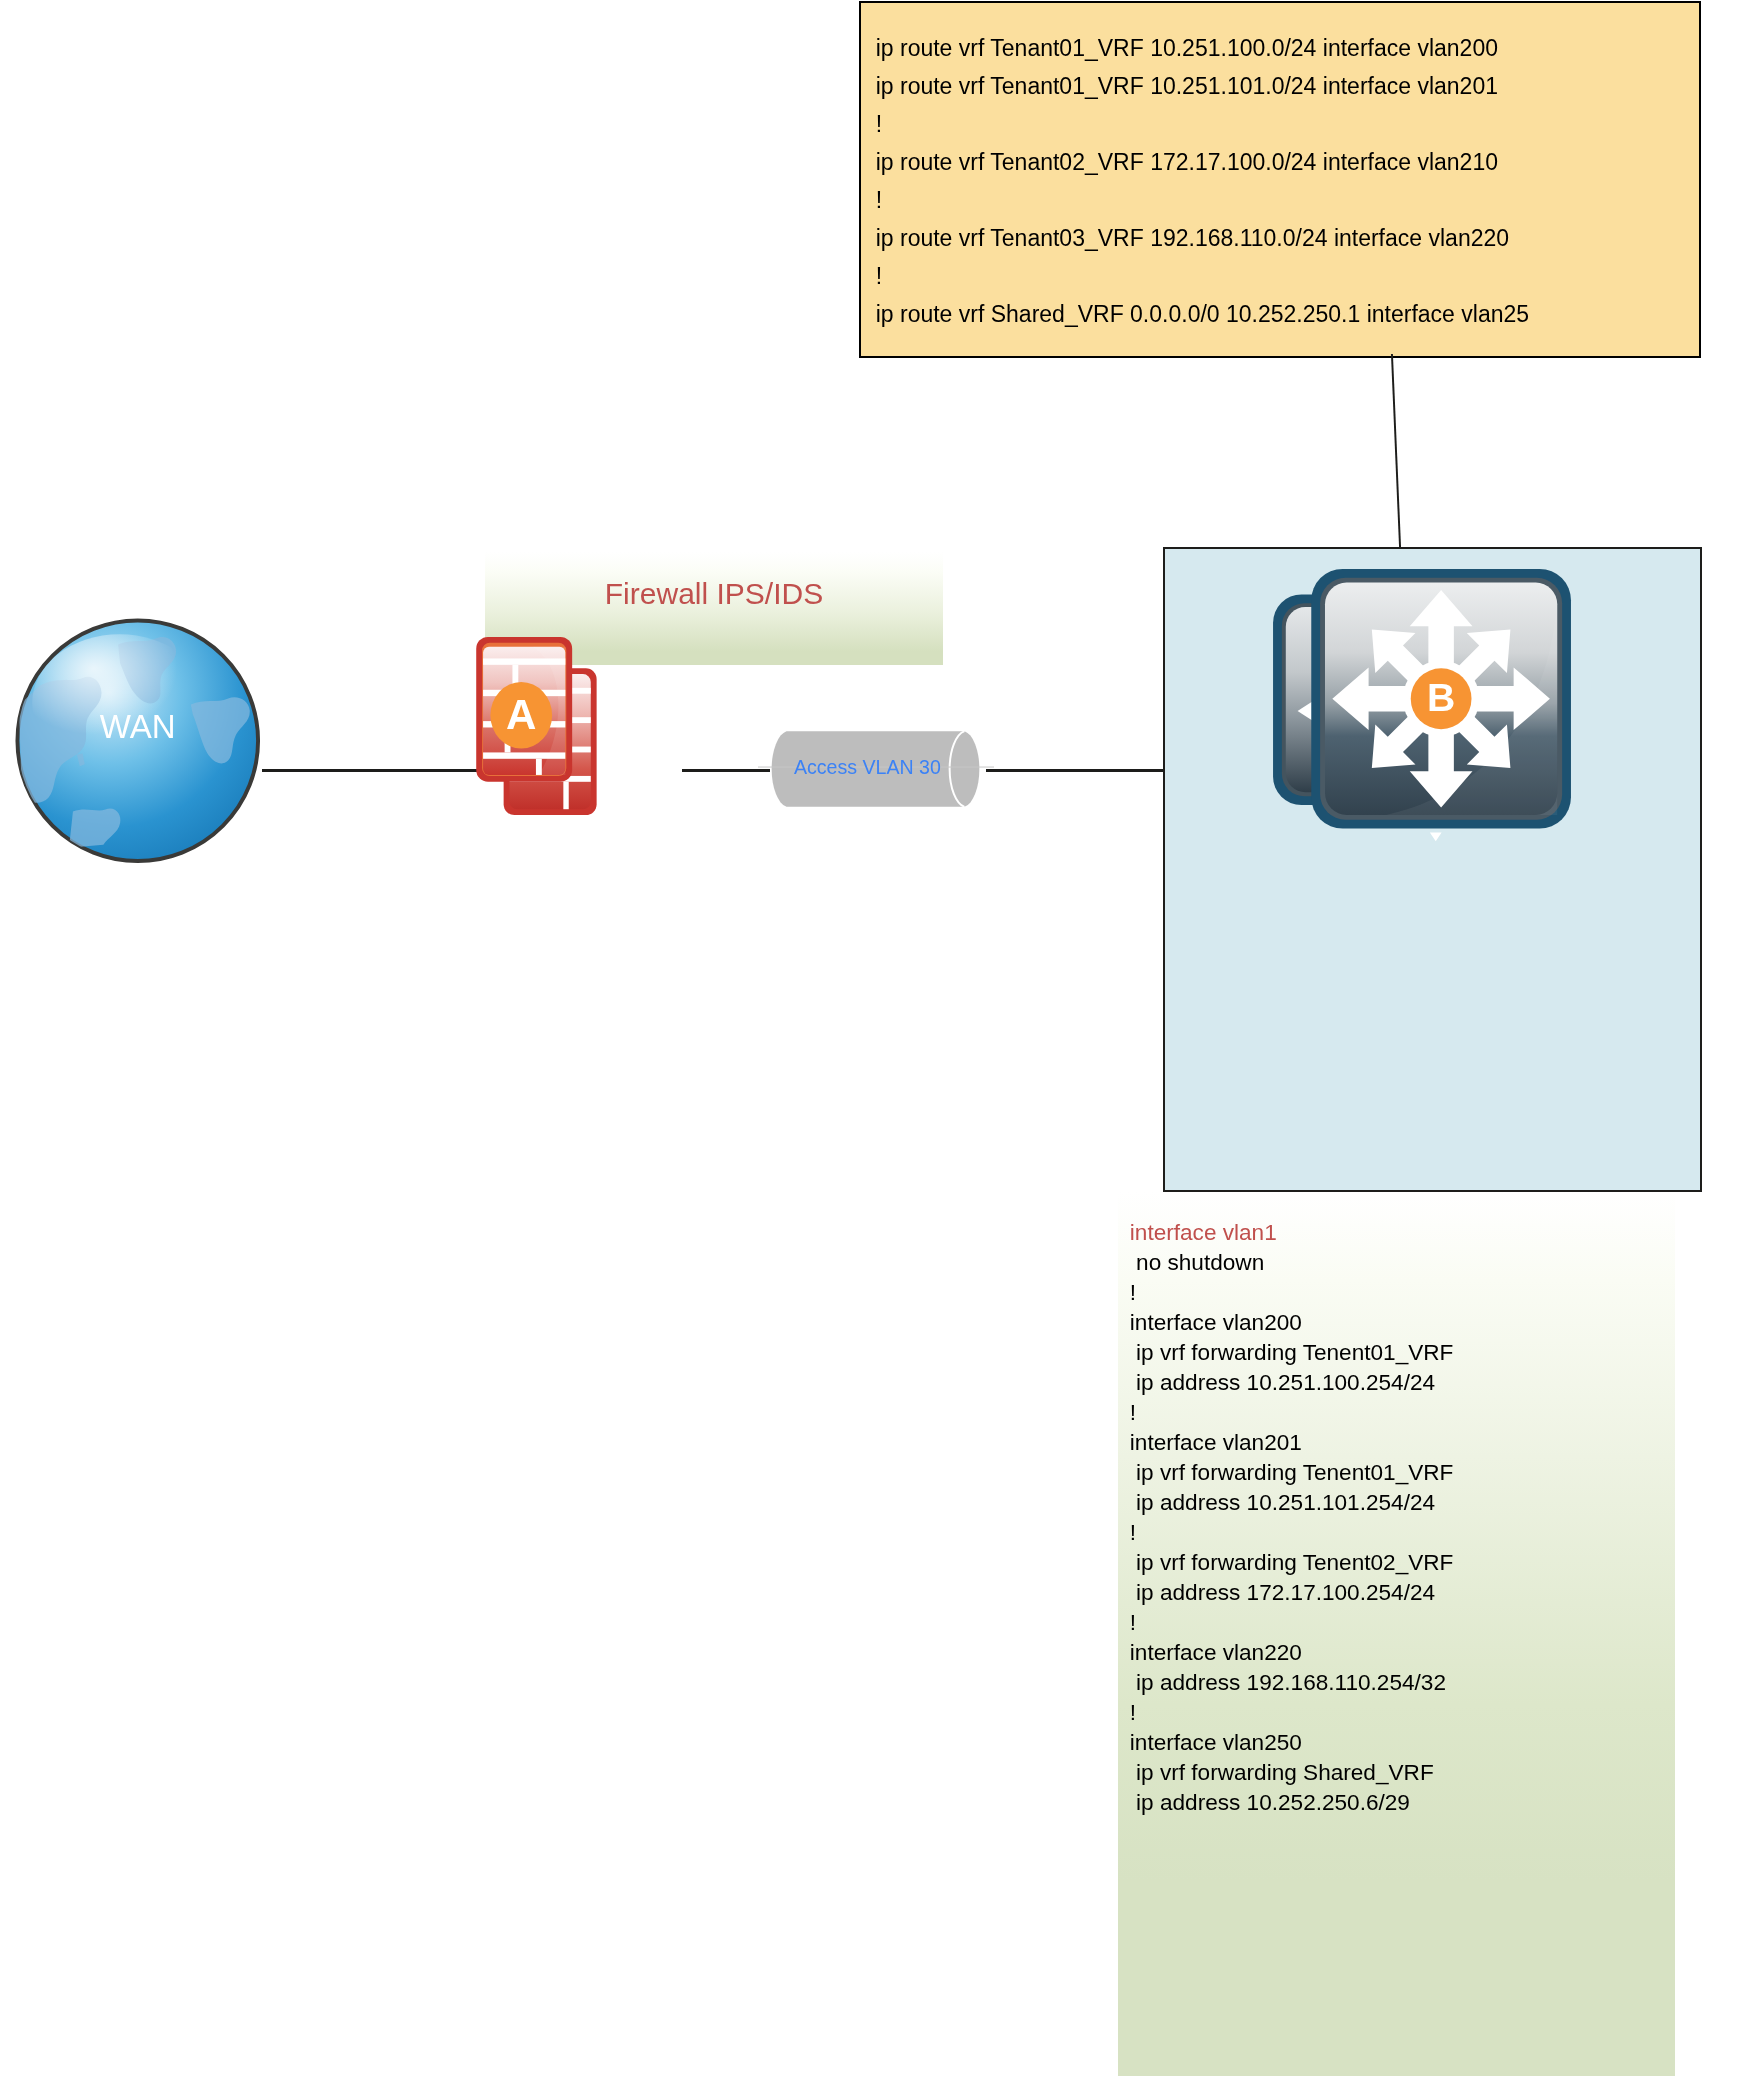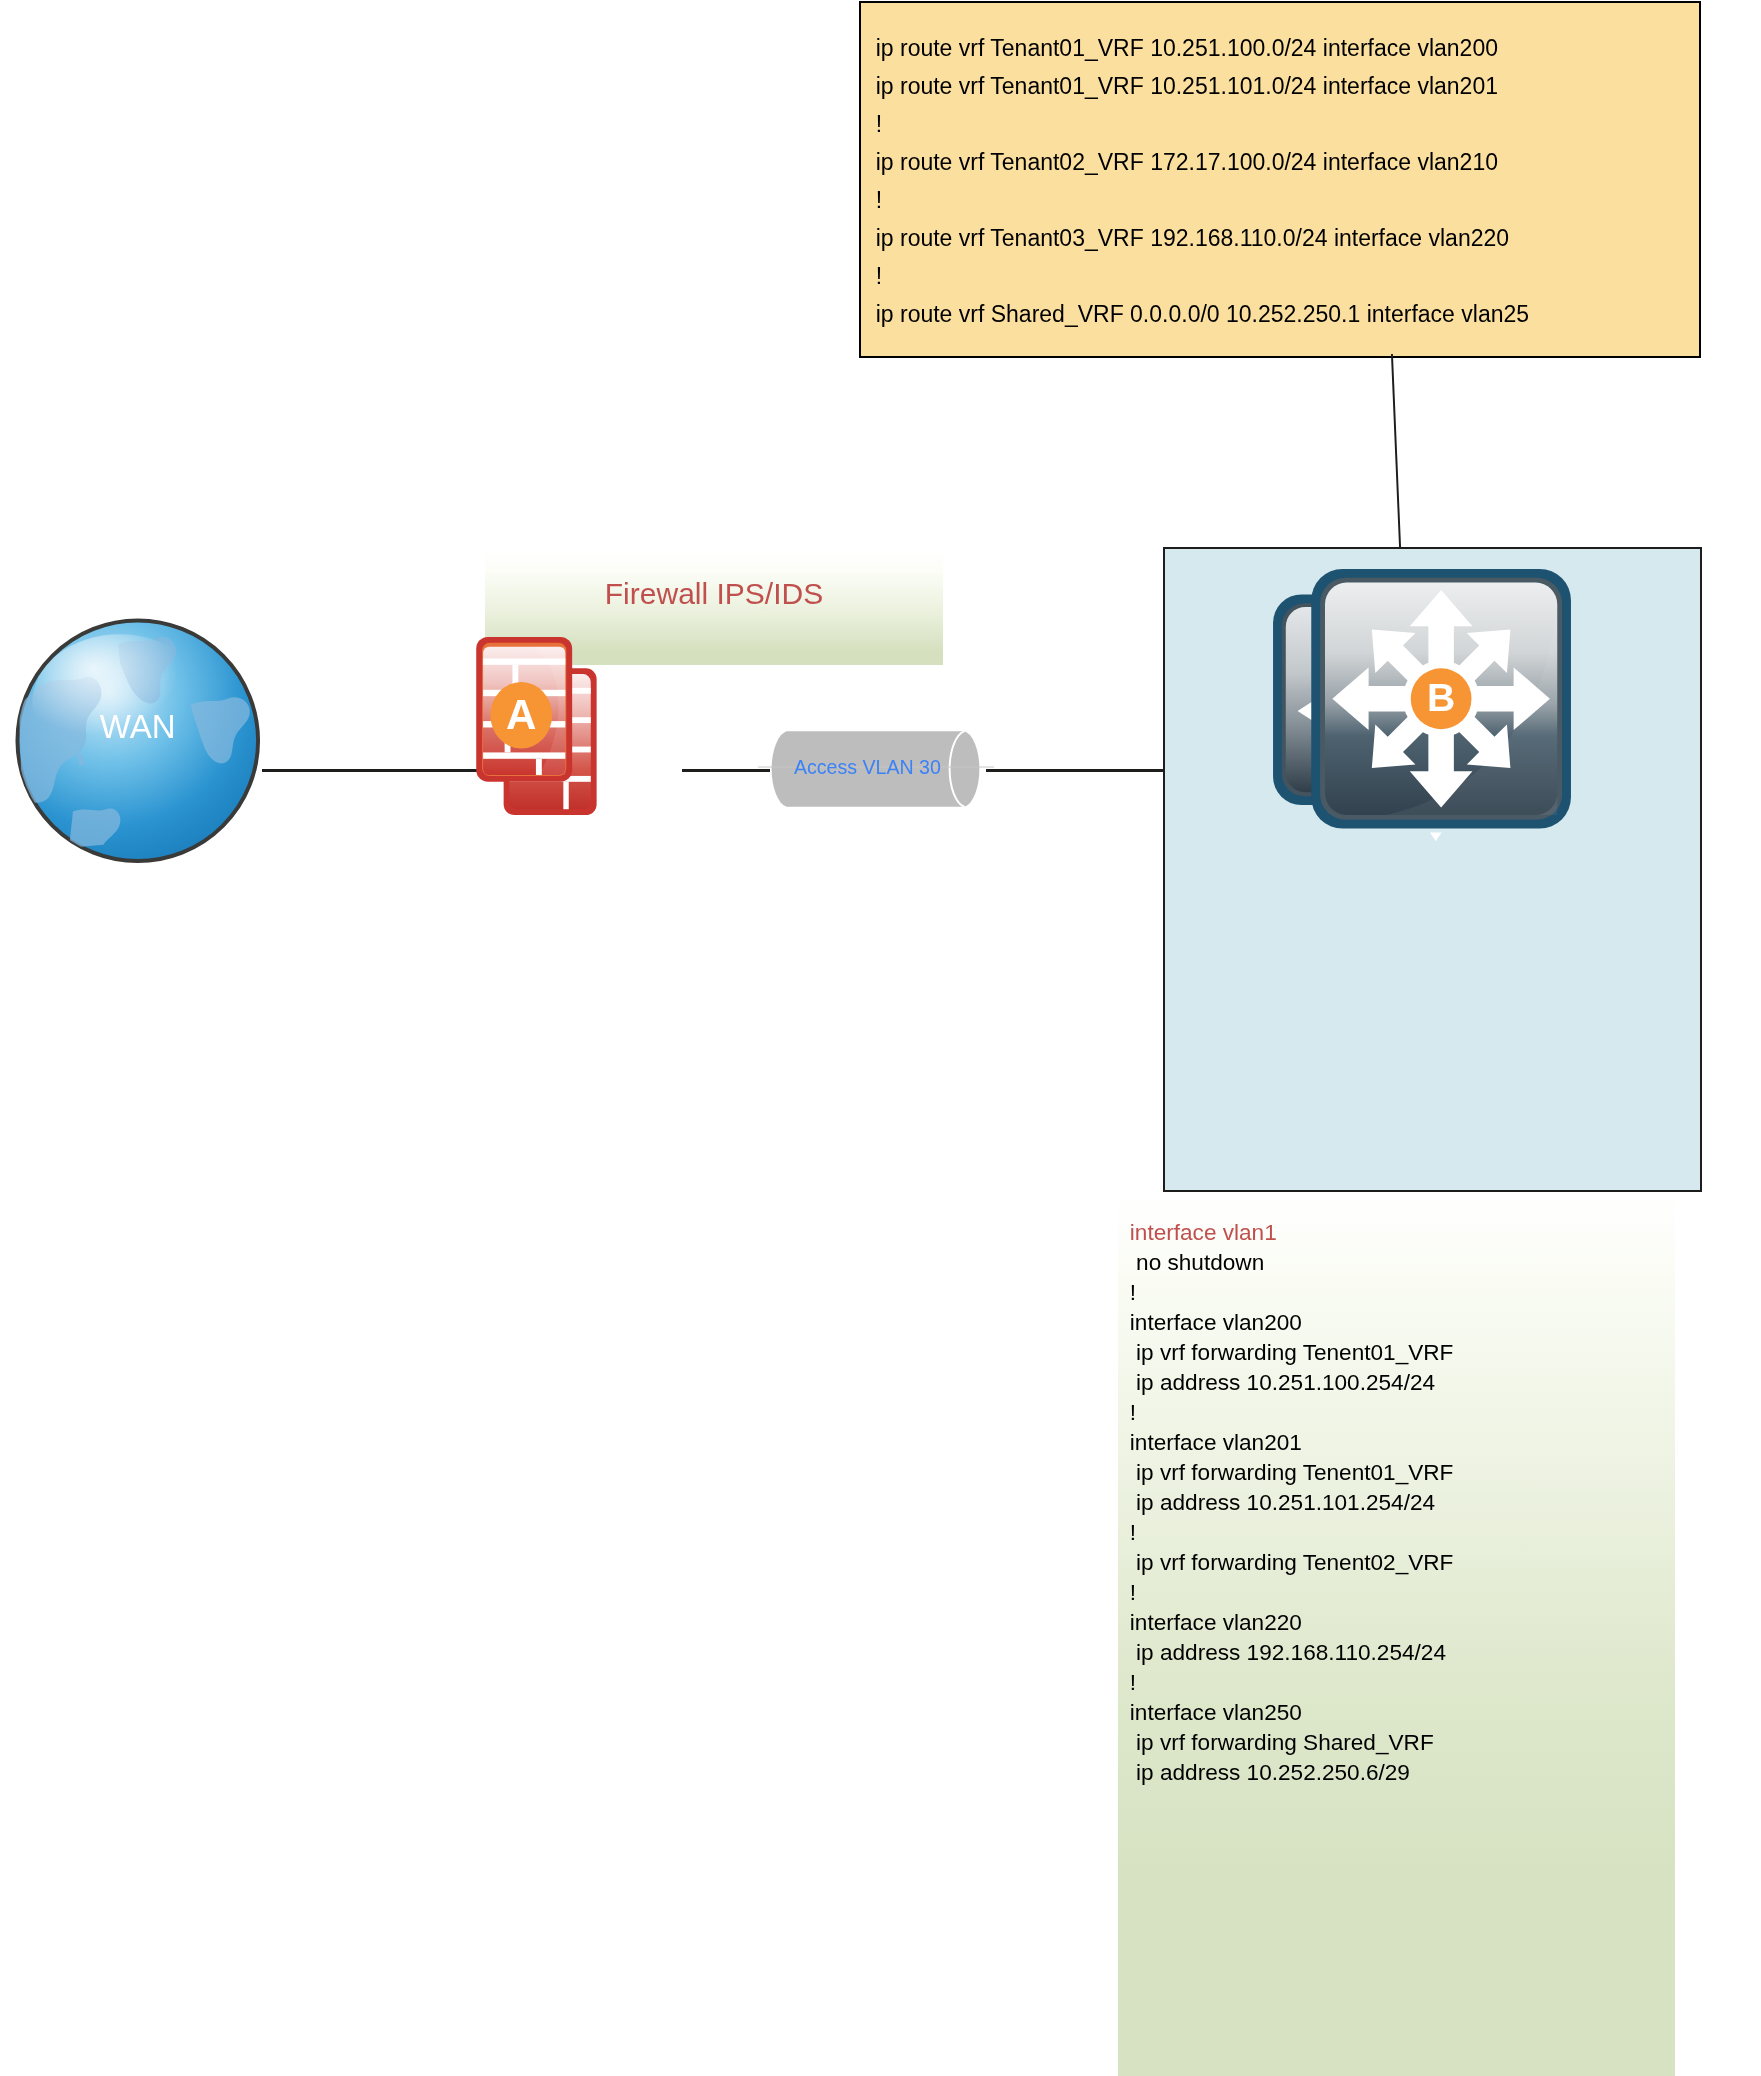--- a/index.html
+++ b/index.html
@@ -386,23 +386,24 @@
         <div class="cline">!</div>
         <div class="cline">interface vlan200</div>
         <div class="cline"> ip vrf forwarding Tenent01_VRF</div>
         <div class="cline"> ip address 10.251.100.254/24</div>
         <div class="cline">!</div>
         <div class="cline">interface vlan201</div>
         <div class="cline"> ip vrf forwarding Tenent01_VRF</div>
         <div class="cline"> ip address 10.251.101.254/24</div>
         <div class="cline">!</div>
         <div class="cline"> ip vrf forwarding Tenent02_VRF</div>
+        <div class="cline"> ip address 172.17.100.254/24</div>
         <div class="cline">!</div>
         <div class="cline">interface vlan220</div>
-        <div class="cline"> ip address 192.168.110.254/24</div>
+        <div class="cline"> ip address 192.168.110.254/32</div>
         <div class="cline">!</div>
         <div class="cline">interface vlan250</div>
         <div class="cline"> ip vrf forwarding Shared_VRF</div>
         <div class="cline"> ip address 10.252.250.6/29</div>
       </div>
   </div>
 
 </div>
 
 

